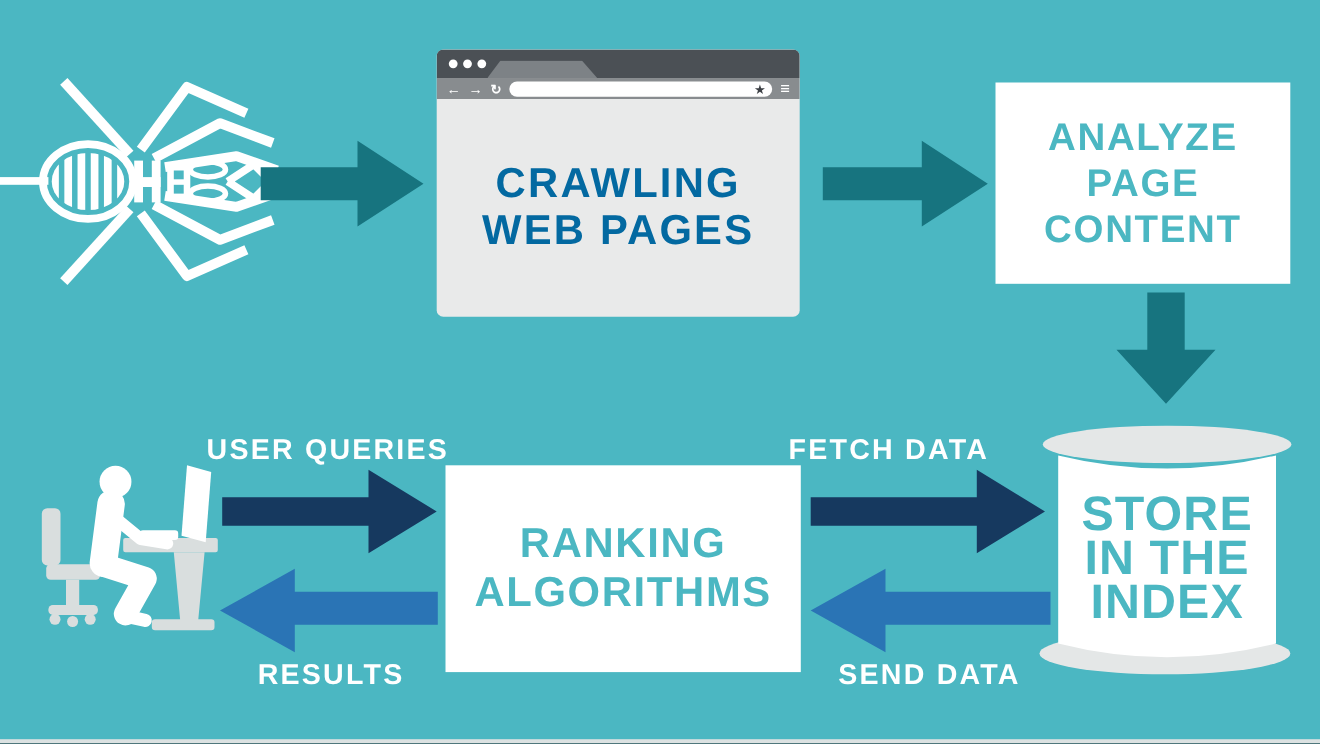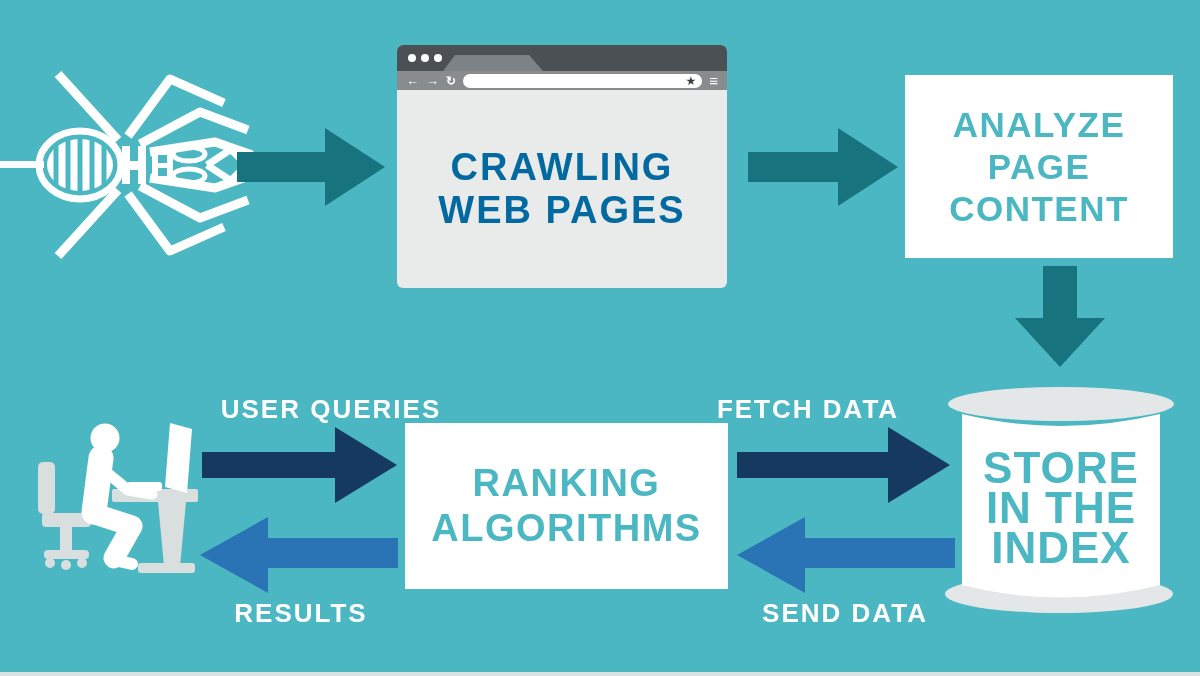--- a/index.html
+++ b/index.html
@@ -41,36 +41,36 @@
     text-align:center;
   }
 
   
   .wbox{
     position:absolute;background:#ffffff;
     display:flex;flex-direction:column;align-items:center;justify-content:center;
     color:#4bb7c2;font-weight:bold;text-align:right;
   }
   .analyze{left:905px;top:75px;width:268px;height:183px;font-size:35px;line-height:42px;letter-spacing:1.5px;}
-  .ranking{left:405px;top:423px;width:323px;height:166px;font-size:38px;line-height:45px;letter-spacing:1.5px;}
+  .ranking{left:405px;top:423px;width:323px;height:188px;font-size:38px;line-height:45px;letter-spacing:1.5px;}
 
   
   .indexlabel{
     position:absolute;left:949px;top:448px;width:224px;
     color:#4bb7c2;font-size:44px;line-height:40px;font-weight:bold;letter-spacing:1px;
     text-align:center;
   }
   .indexlabel span,.wbox span,.bcontent span{display:block;}
 
   
   .flow-label{
     position:absolute;transform:translate(-50%,-50%);
     color:#ffffff;font-size:26px;font-weight:bold;letter-spacing:2px;white-space:nowrap;
   }
-  .lbl-user-queries{left:298px;top:409px;margin-left:33px;}
+  .lbl-user-queries{left:298px;top:409px;}
   .lbl-fetch-data{left:808px;top:409px;}
   .lbl-results{left:301px;top:613px;}
   .lbl-send-data{left:845px;top:613px;}
 
   .bottom-strip{position:absolute;left:0;bottom:0;width:1200px;height:4px;background:#dce2e2;}
 </style>
 </head>
 <body>
 
 <div class="stage">

